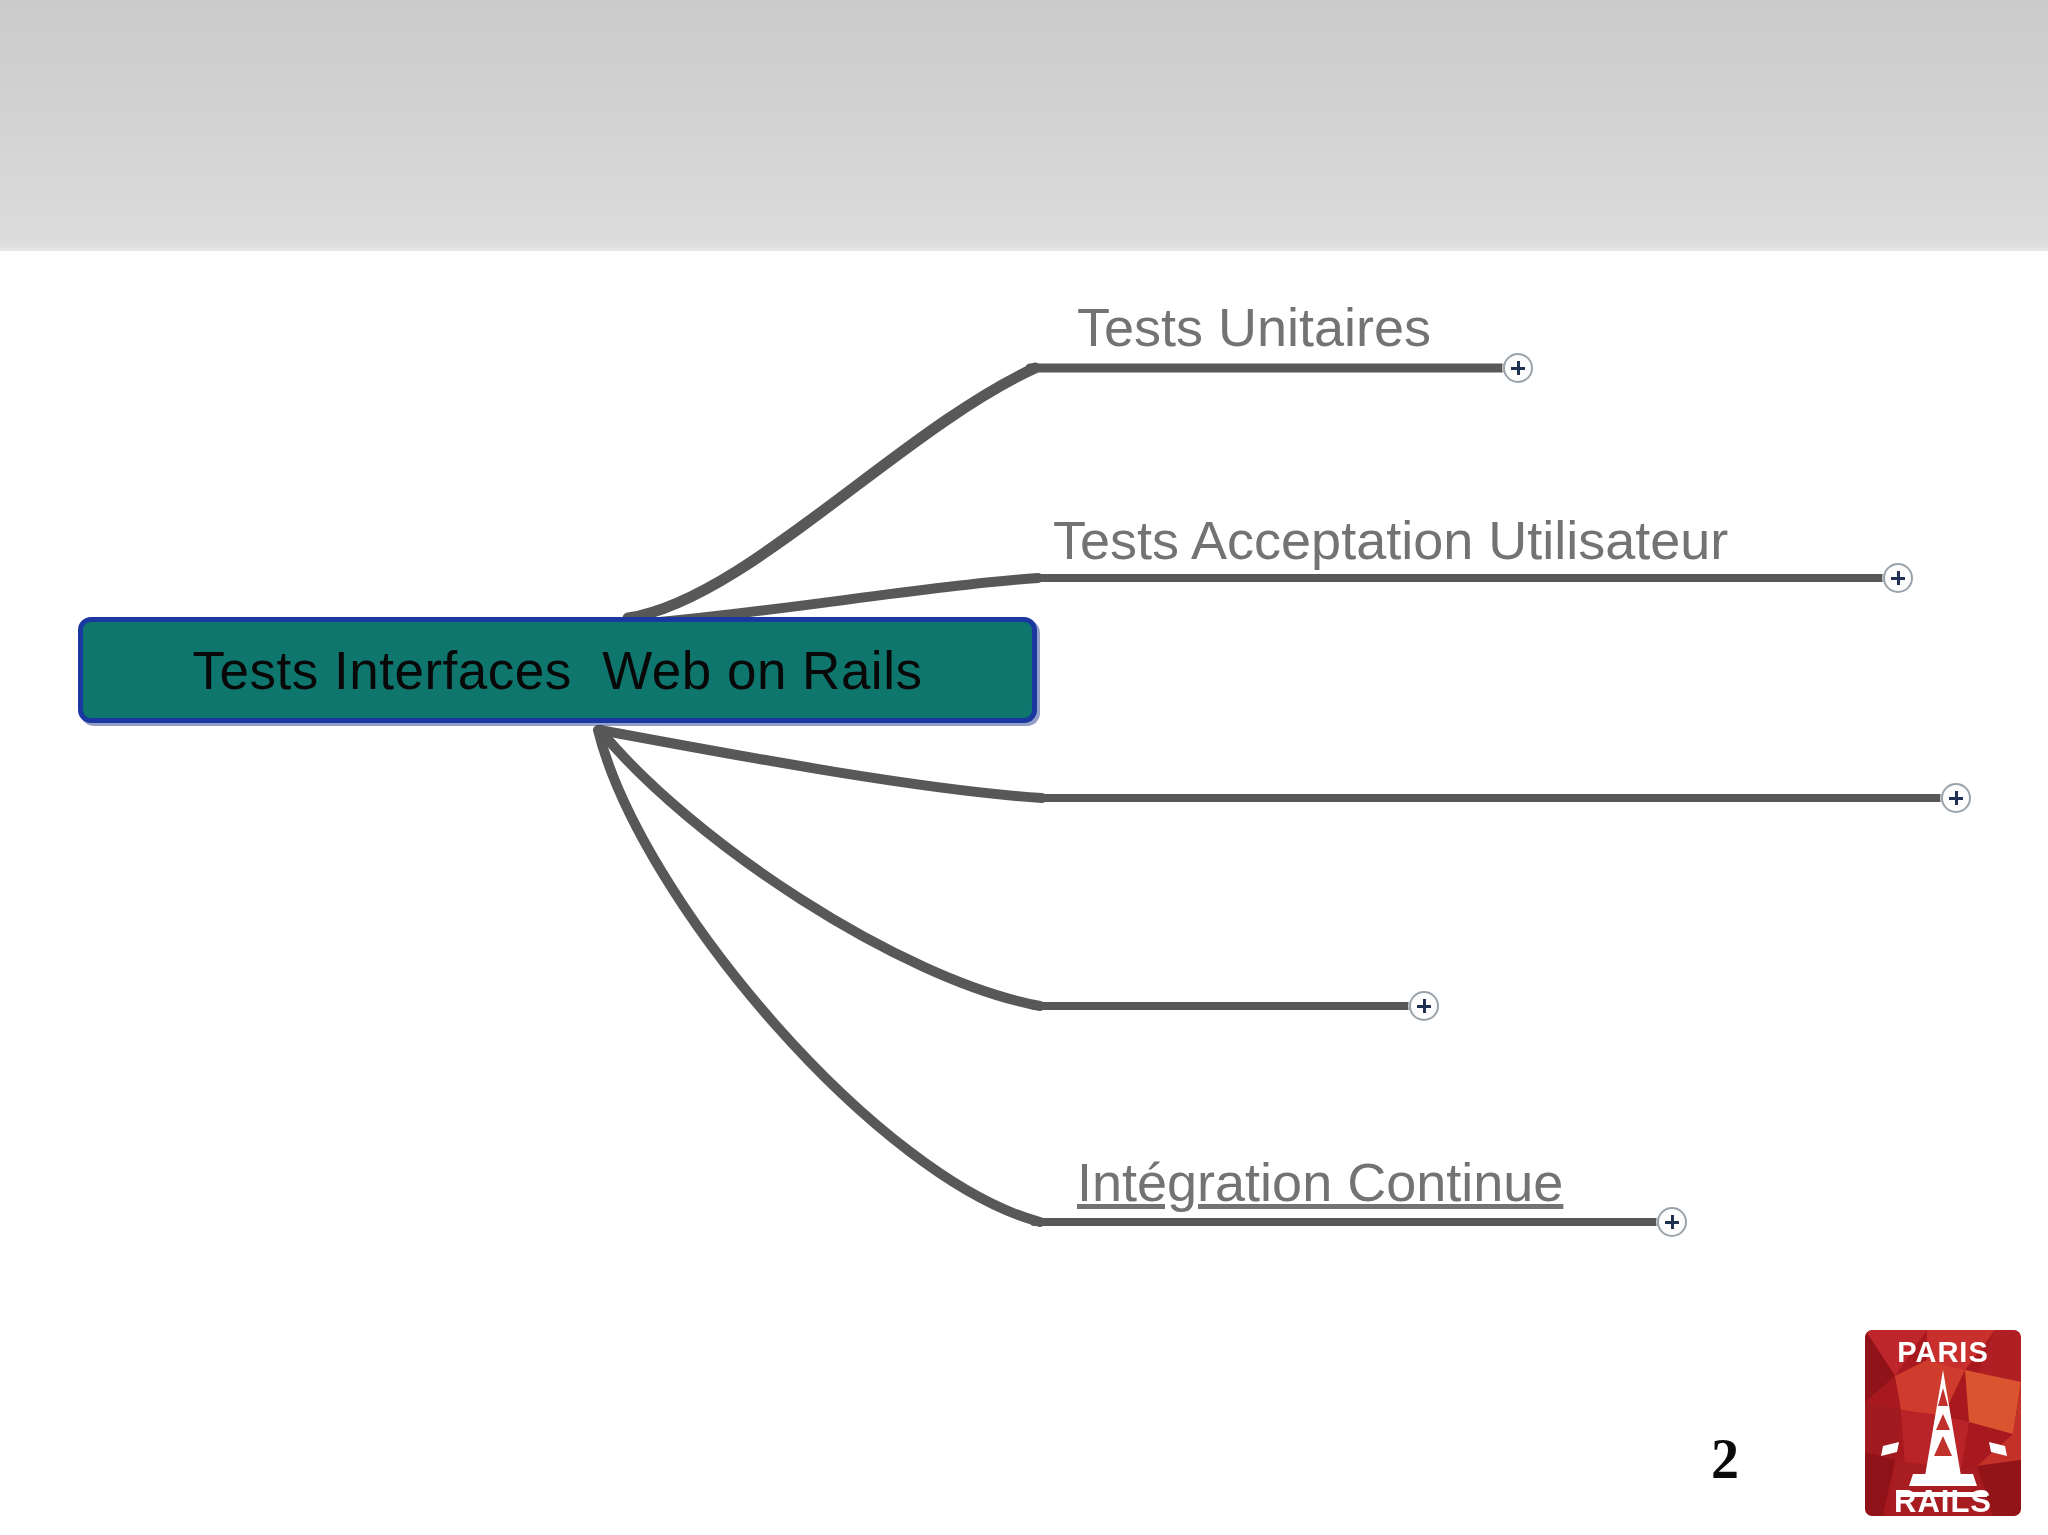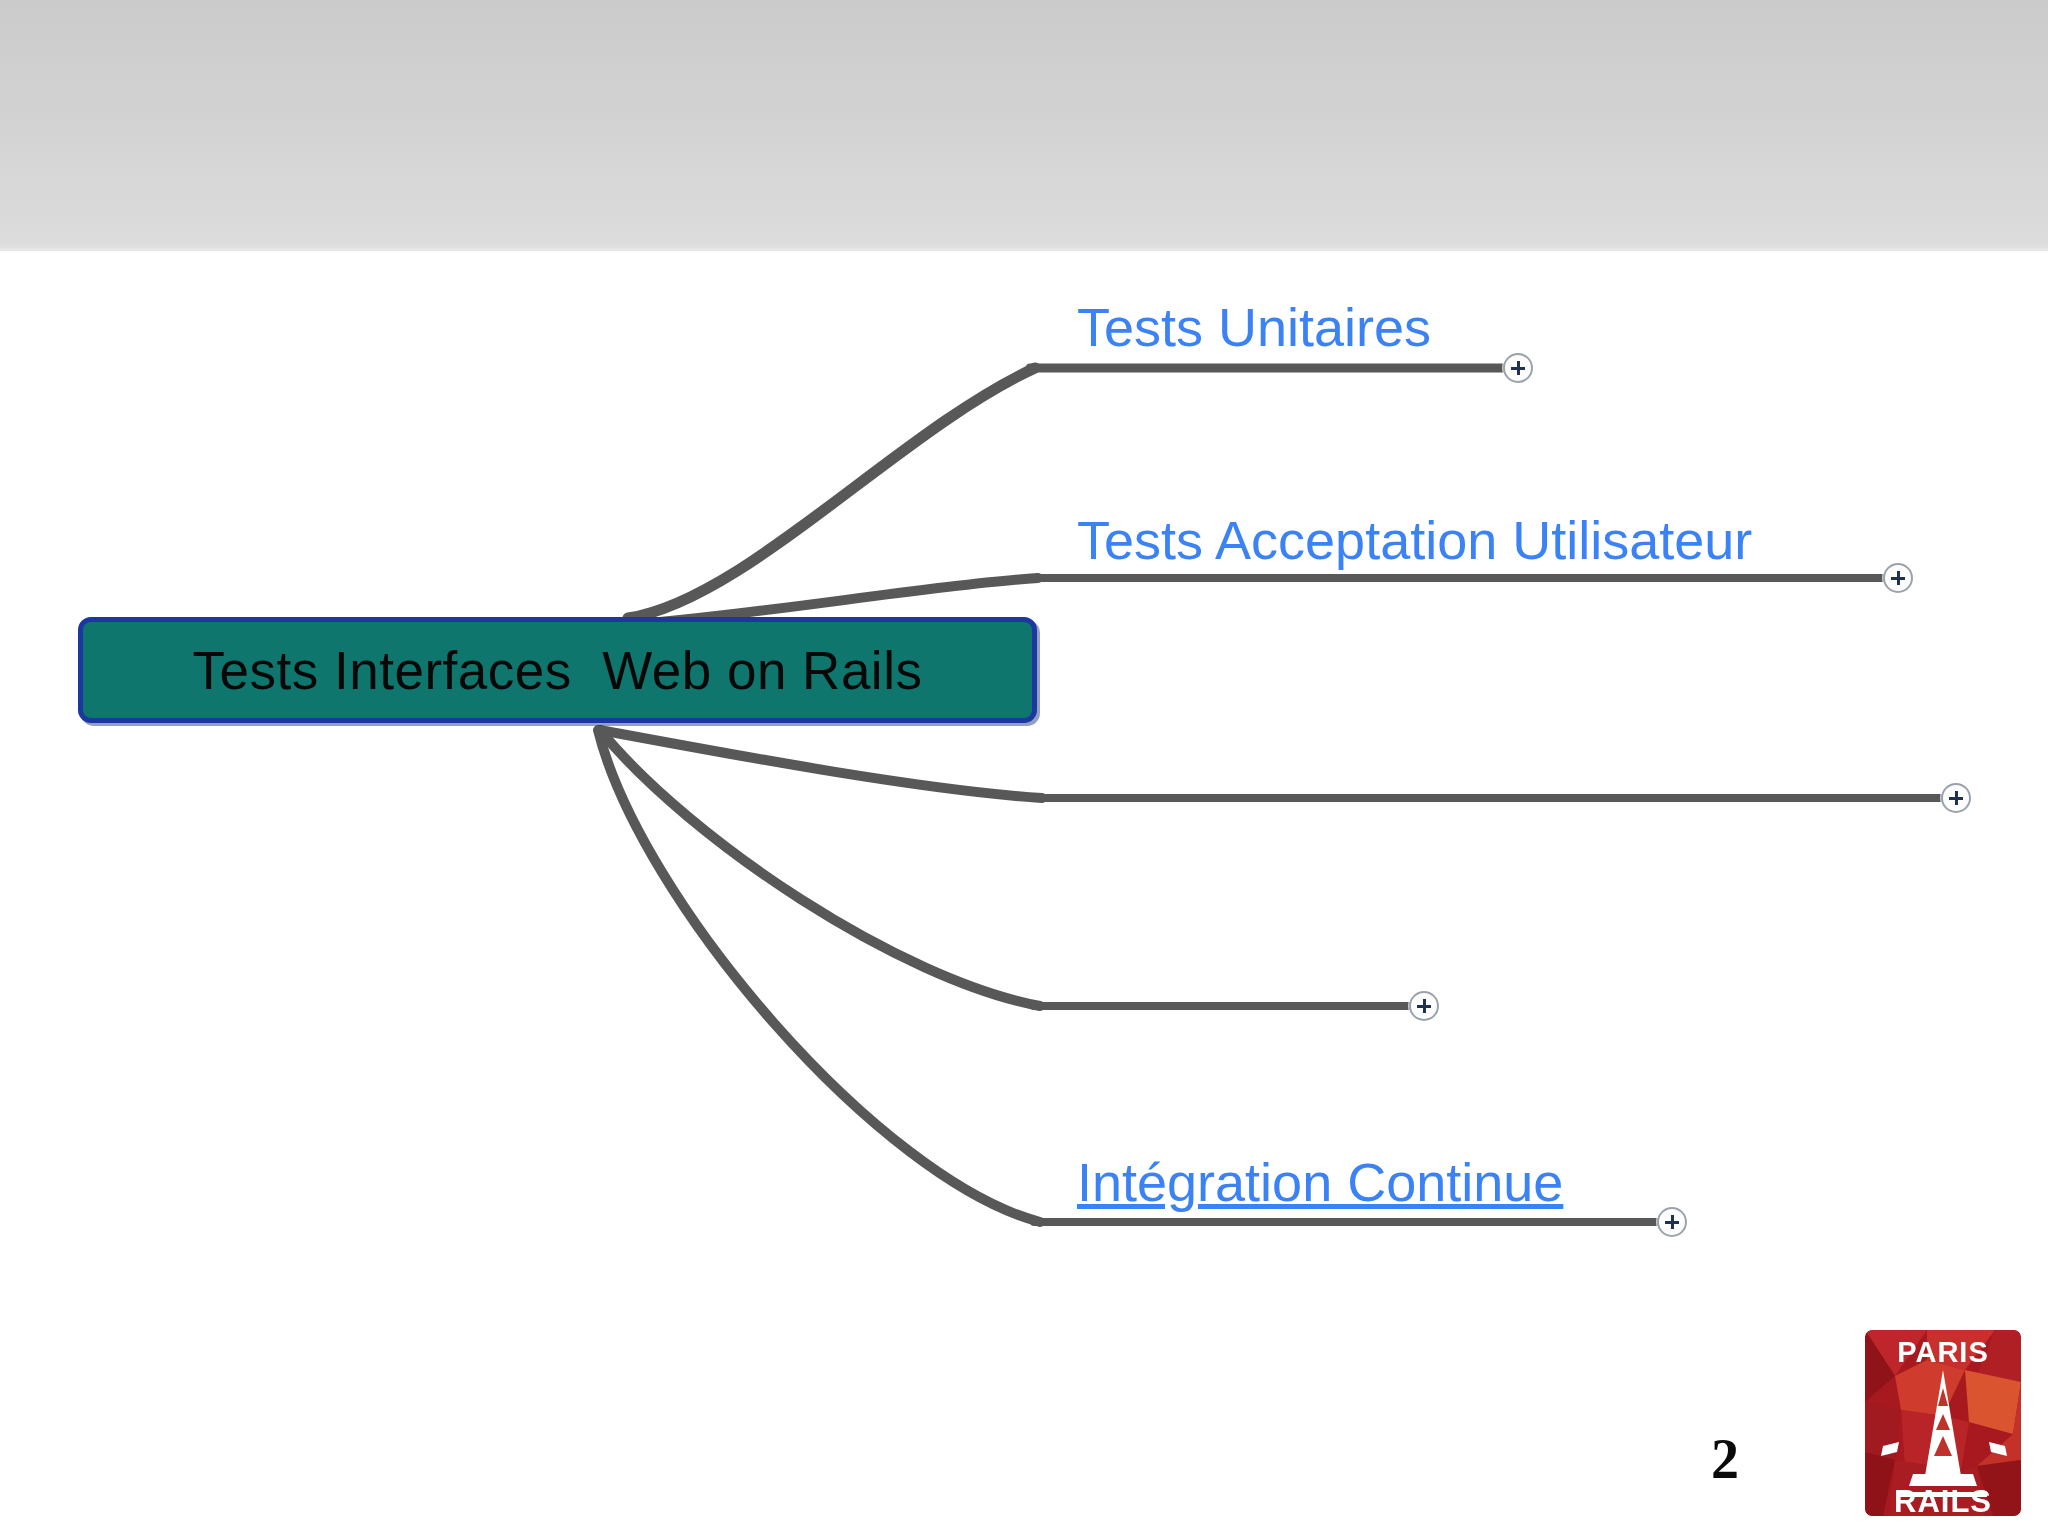--- a/index.html
+++ b/index.html
@@ -64,21 +64,21 @@
     font-size: 53px;
     font-weight: 400;
     letter-spacing: 0.5px;
     white-space: pre;
     font-family: "Liberation Sans", sans-serif;
   }
 
   
   .branch-label {
     position: absolute;
-    color: #3b82f6;
+    color: #737373;
     font-size: 54px;
     font-weight: 400;
     white-space: nowrap;
     line-height: 1;
     font-family: "Liberation Sans", sans-serif;
   }
 
   
   .expander {
     position: absolute;
@@ -158,21 +158,21 @@
     </g>
   </svg>
 
   <div id="central-node">
     <span id="central-node-label">Tests Interfaces  Web on Rails</span>
   </div>
 
   <div class="branch-label" style="left:1077px; top:300px;">Tests Unitaires</div>
   <div class="expander" style="left:1503px; top:353px;"></div>
 
-  <div class="branch-label" style="left:1077px; top:513px;">Tests Acceptation Utilisateur</div>
+  <div class="branch-label" style="left:1053px; top:513px;">Tests Acceptation Utilisateur</div>
   <div class="expander" style="left:1883px; top:563px;"></div>
 
   <div class="expander" style="left:1941px; top:783px;"></div>
 
   <div class="expander" style="left:1409px; top:991px;"></div>
 
   <div class="branch-label" style="left:1077px; top:1155px;text-decoration:underline;">Intégration Continue</div>
   <div class="expander" style="left:1657px; top:1207px;"></div>
 
   <div id="page-number">2</div>

